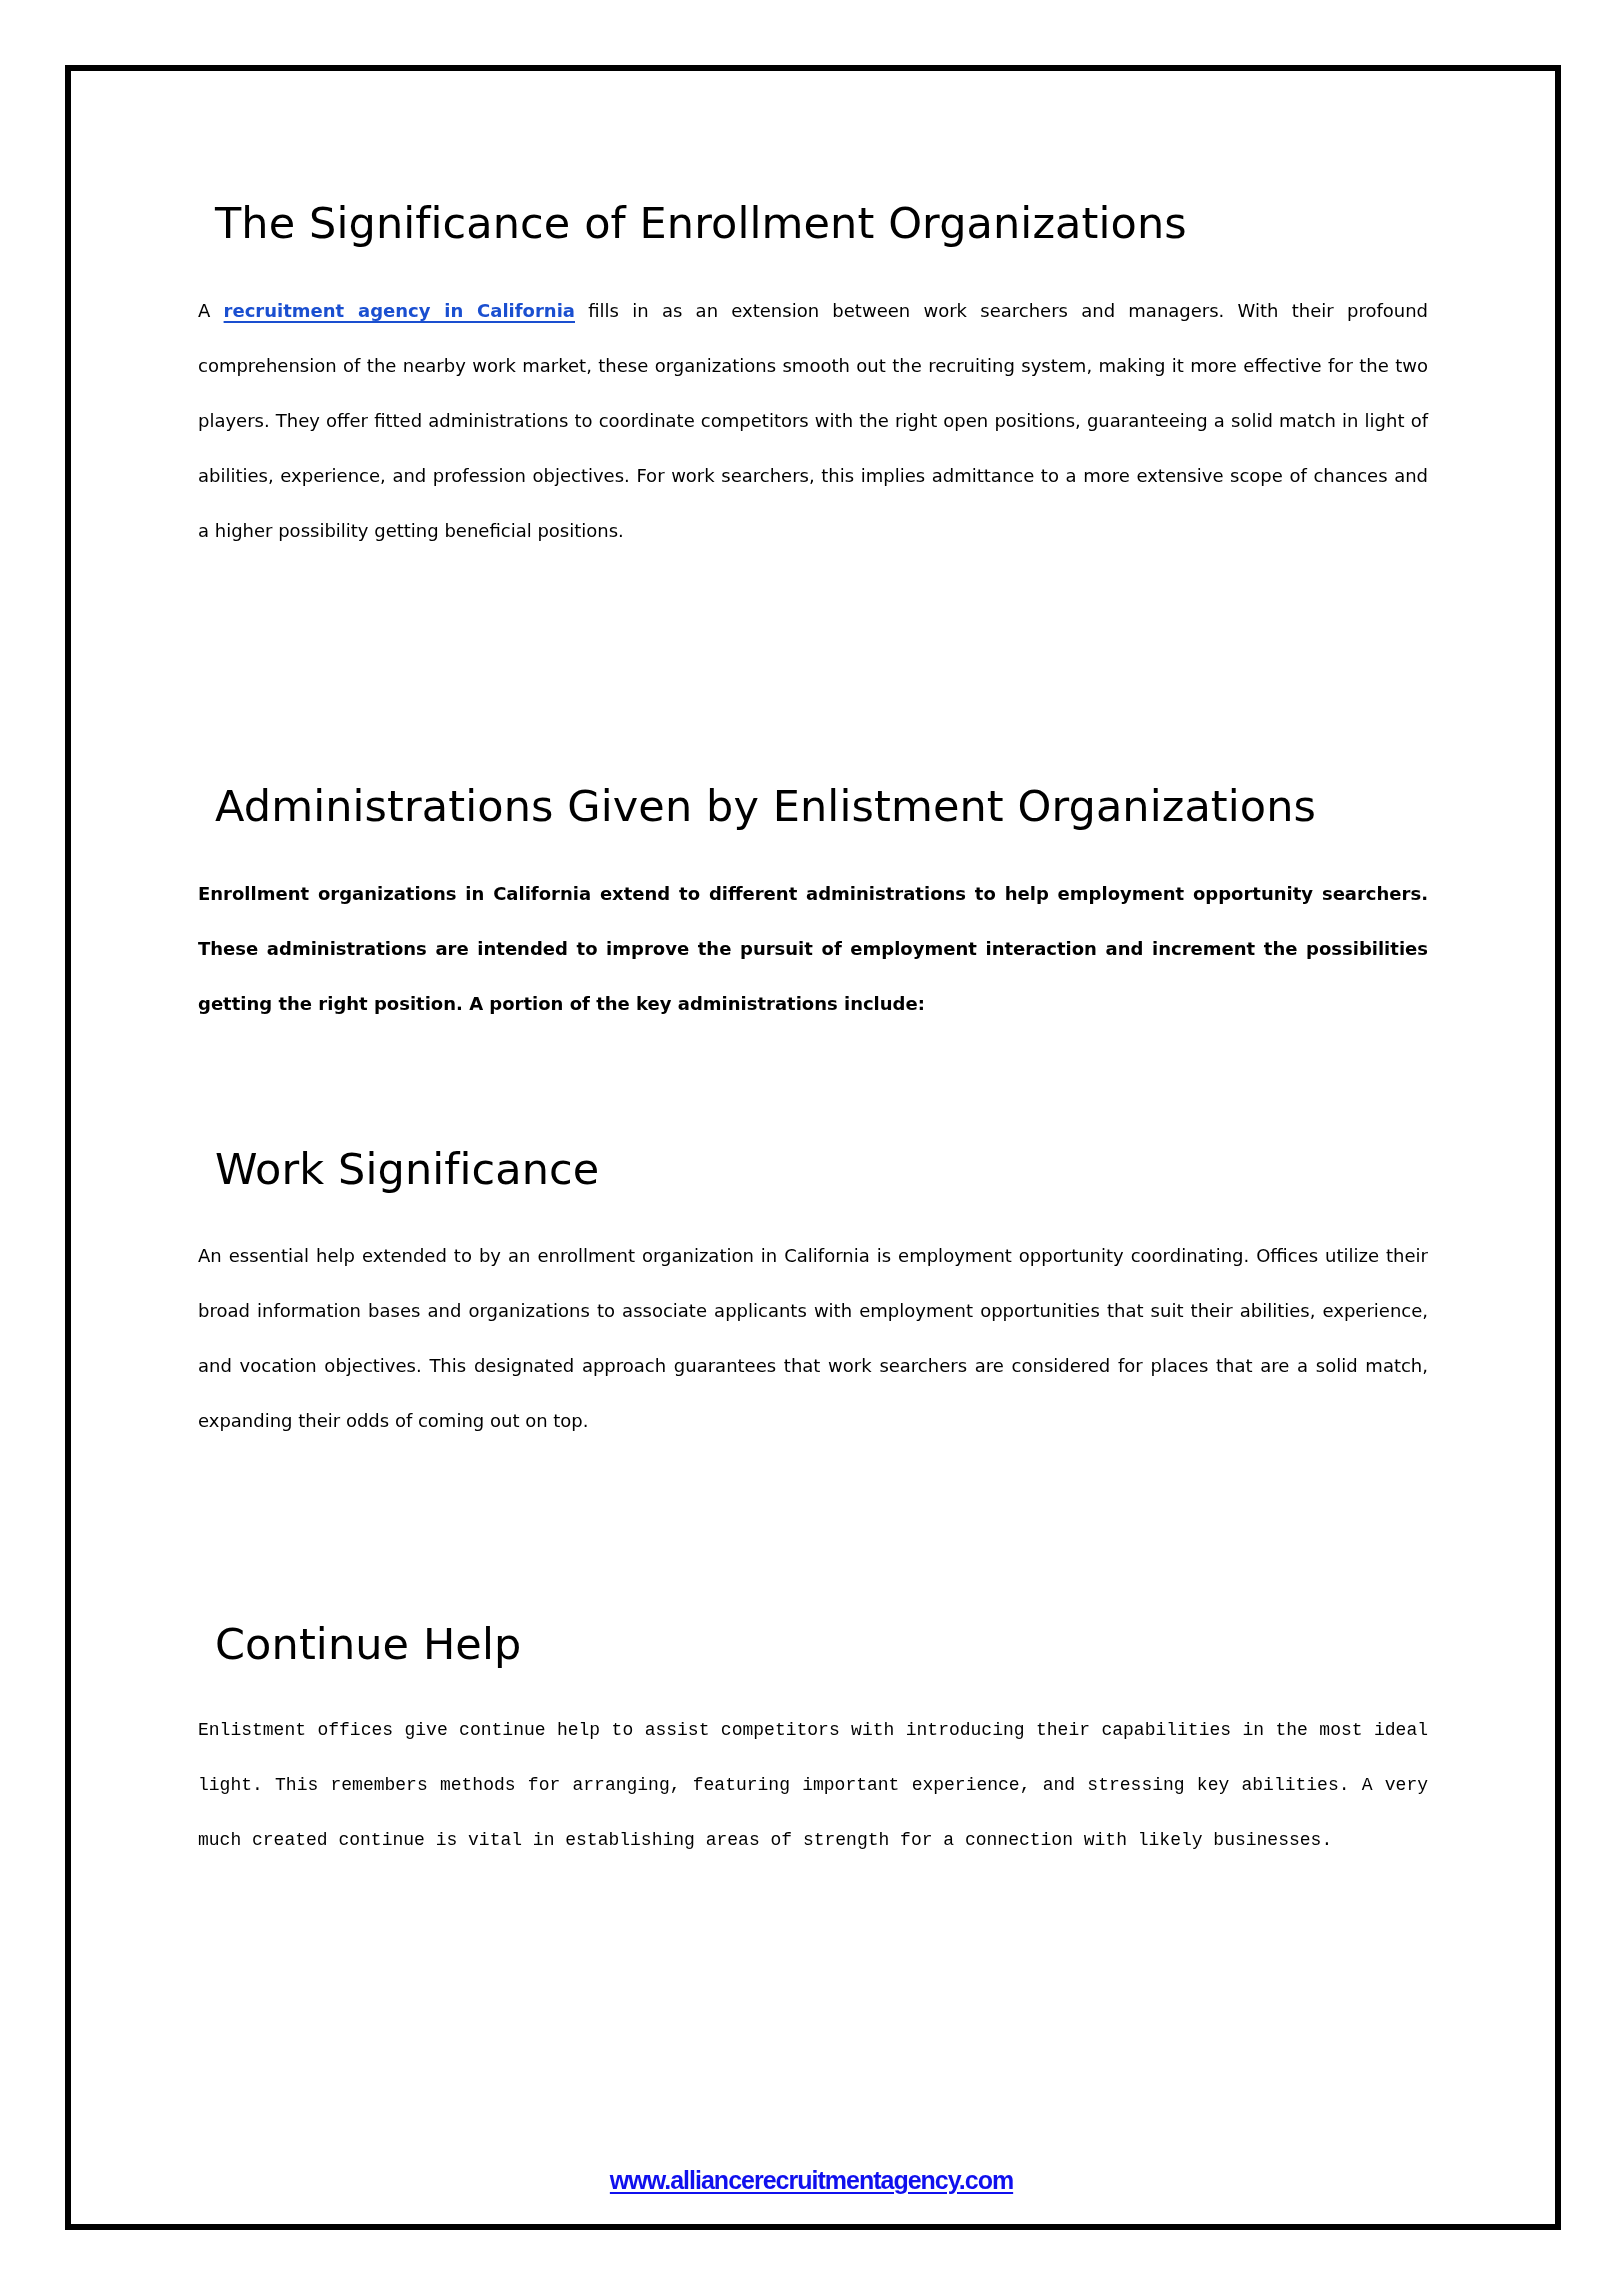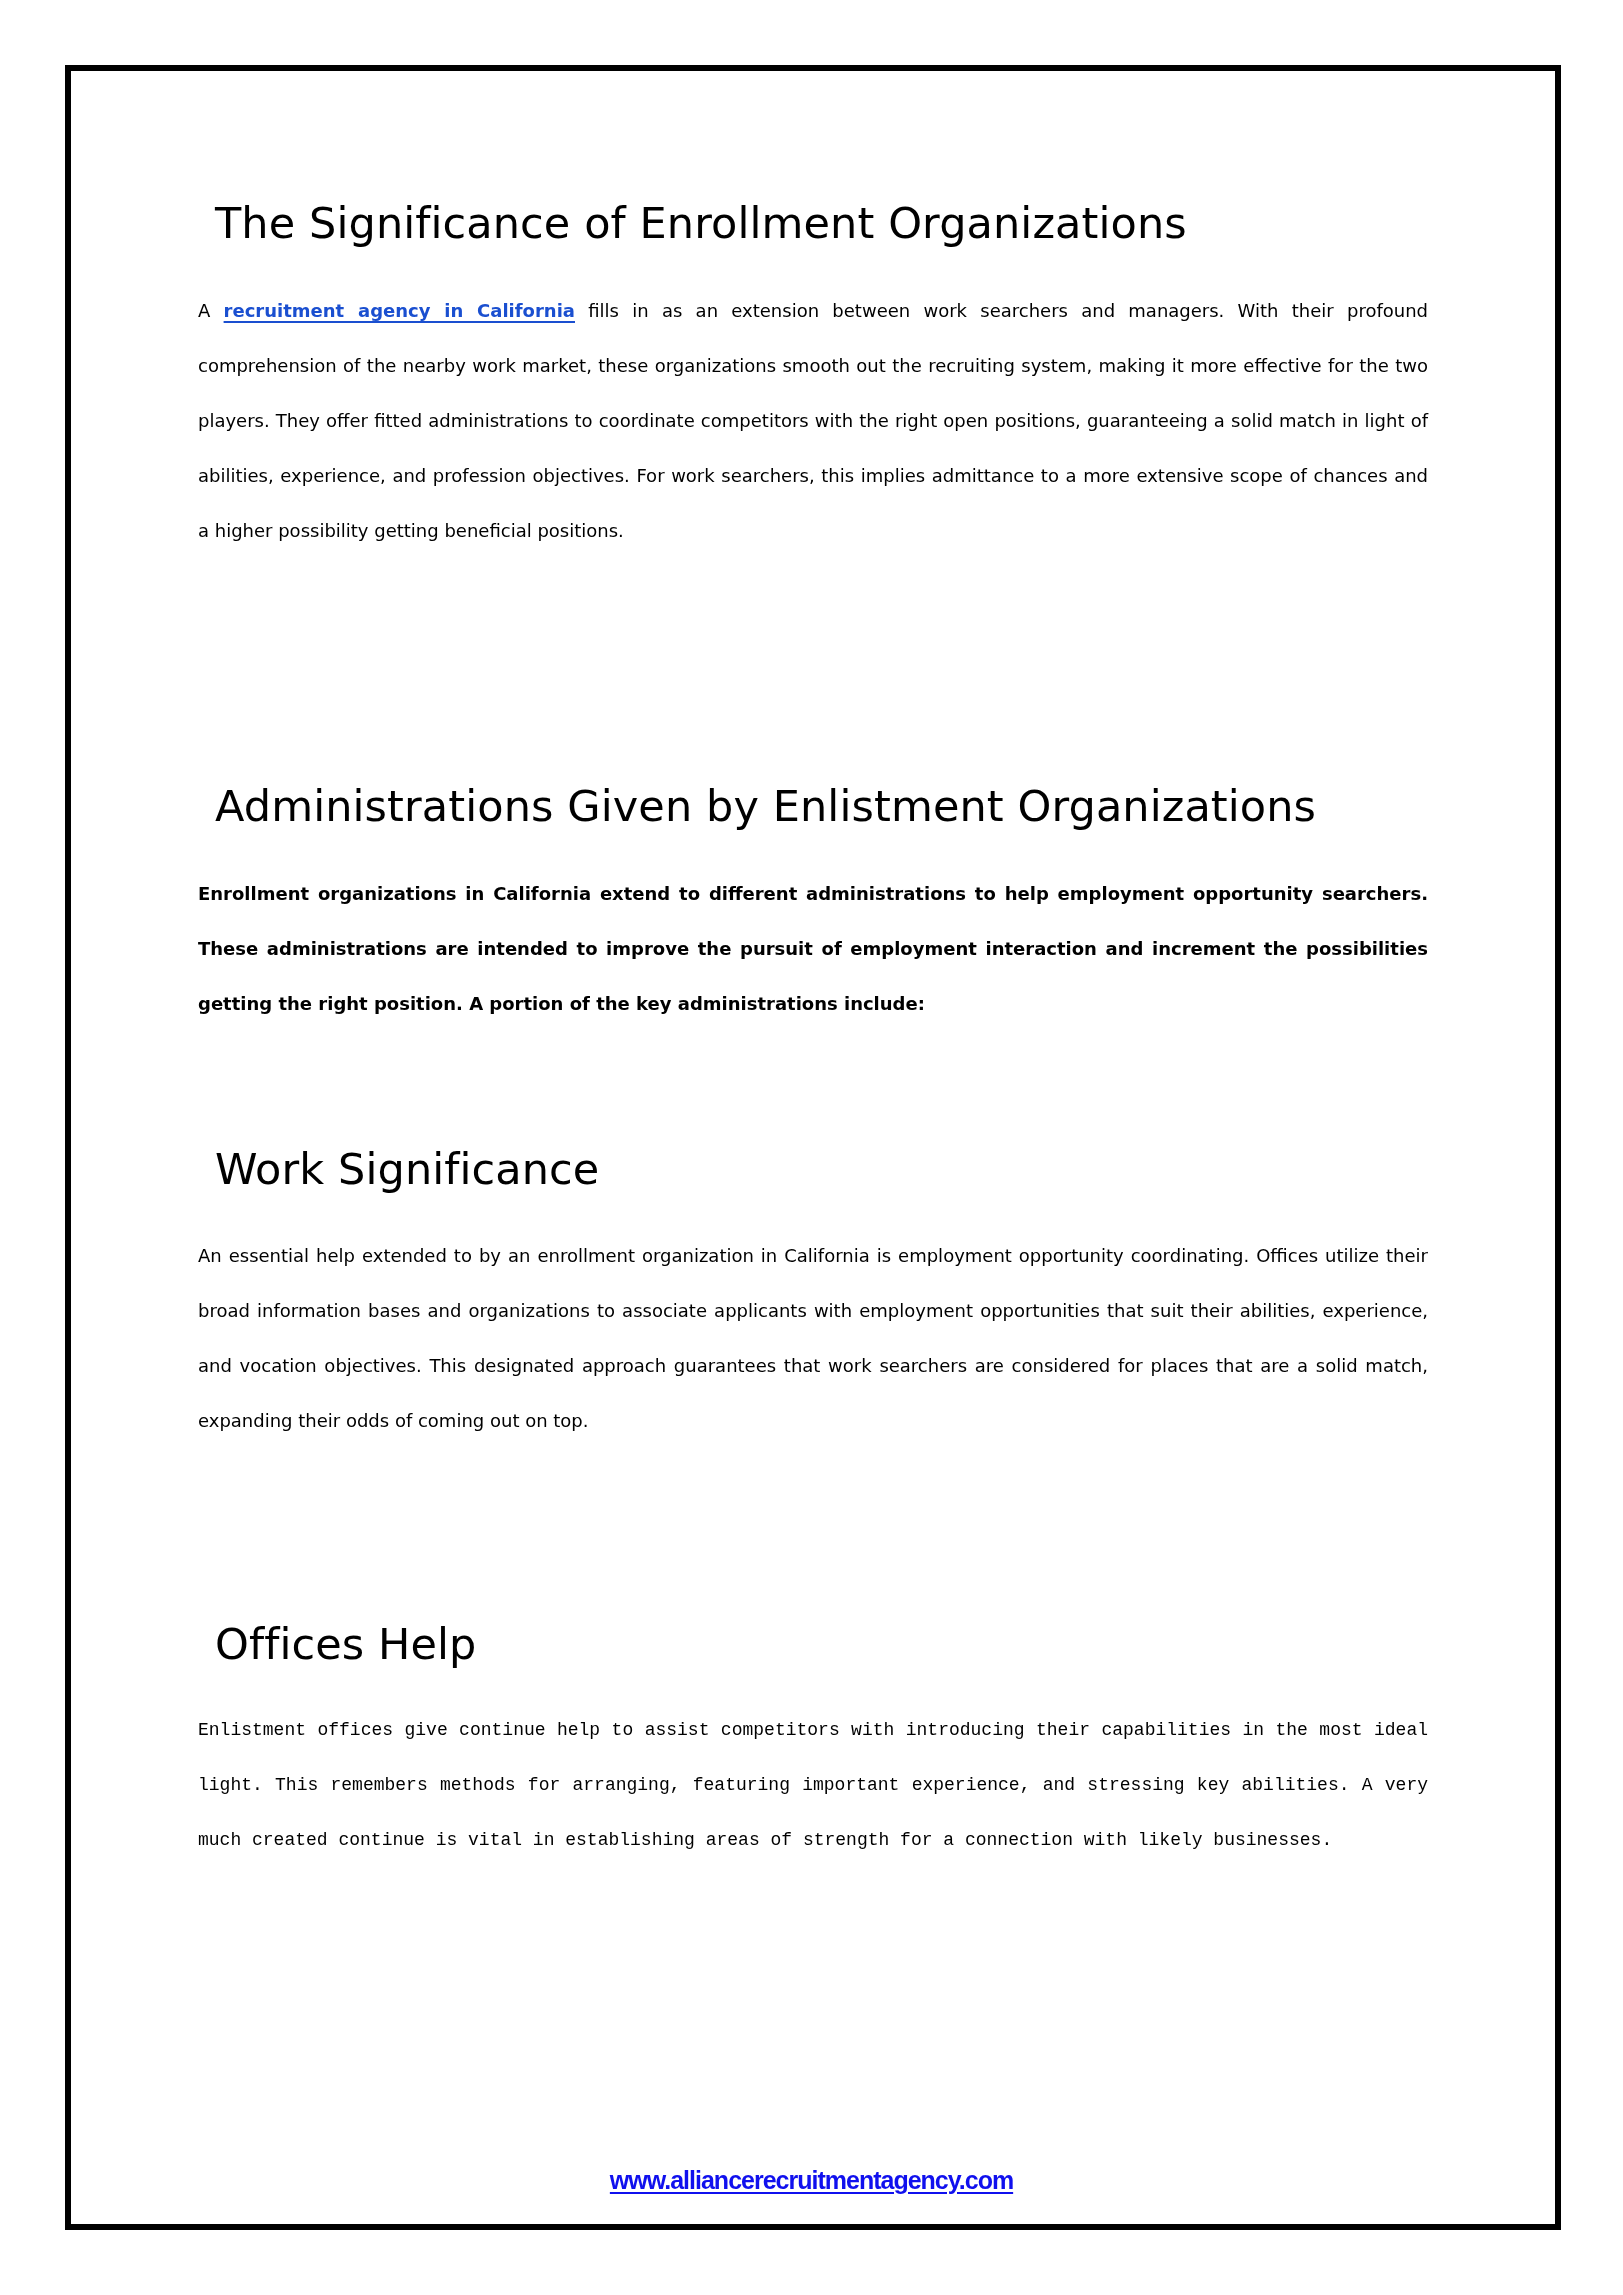--- a/index.html
+++ b/index.html
@@ -86,21 +86,21 @@
 
   <h2 class="heading" style="top:202px;">The Significance of Enrollment Organizations</h2>
   <p class="para" style="top:283px;"><span>A </span><a class="inline-link">recruitment agency in California</a><span> fills in as an extension between work searchers and managers. With their profound comprehension of the nearby work market, these organizations smooth out the recruiting system, making it more effective for the two players. They offer fitted administrations to coordinate competitors with the right open positions, guaranteeing a solid match in light of abilities, experience, and profession objectives. For work searchers, this implies admittance to a more extensive scope of chances and a higher possibility getting beneficial positions.</span></p>
 
   <h2 class="heading" style="top:785px;">Administrations Given by Enlistment Organizations</h2>
   <p class="para" style="top:866px;font-weight:bold;">Enrollment organizations in California extend to different administrations to help employment opportunity searchers. These administrations are intended to improve the pursuit of employment interaction and increment the possibilities getting the right position. A portion of the key administrations include:</p>
 
   <h2 class="heading" style="top:1148px;">Work Significance</h2>
   <p class="para" style="top:1228px;">An essential help extended to by an enrollment organization in California is employment opportunity coordinating. Offices utilize their broad information bases and organizations to associate applicants with employment opportunities that suit their abilities, experience, and vocation objectives. This designated approach guarantees that work searchers are considered for places that are a solid match, expanding their odds of coming out on top.</p>
 
-  <h2 class="heading" style="top:1623px;">Offices Help</h2>
+  <h2 class="heading" style="top:1623px;">Continue Help</h2>
   <p class="para" style="top:1703px;font-family:Liberation Mono, monospace;">Enlistment offices give continue help to assist competitors with introducing their capabilities in the most ideal light. This remembers methods for arranging, featuring important experience, and stressing key abilities. A very much created continue is vital in establishing areas of strength for a connection with likely businesses.</p>
 
 </div>
 
 <div class="footer-link">
   <a>www.alliancerecruitmentagency.com</a>
 </div>
 
 
 </body></html>

